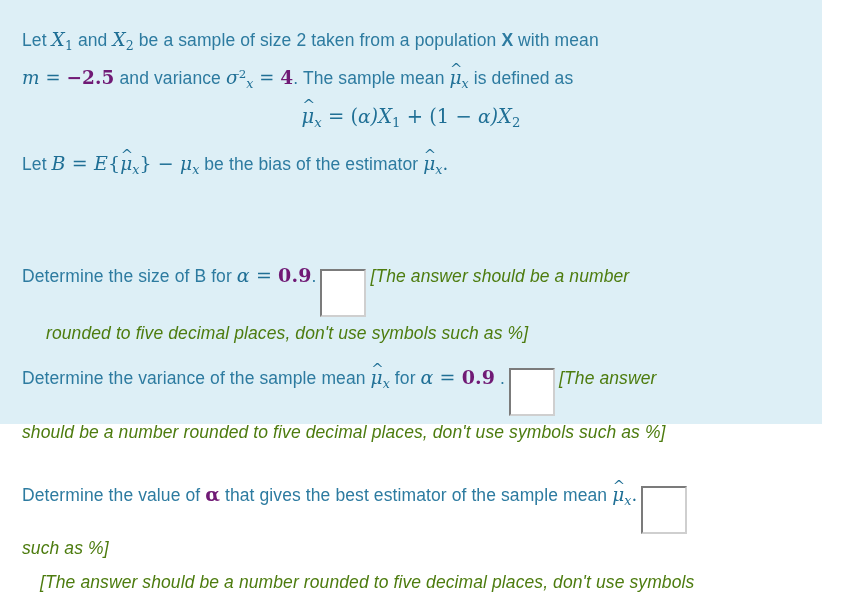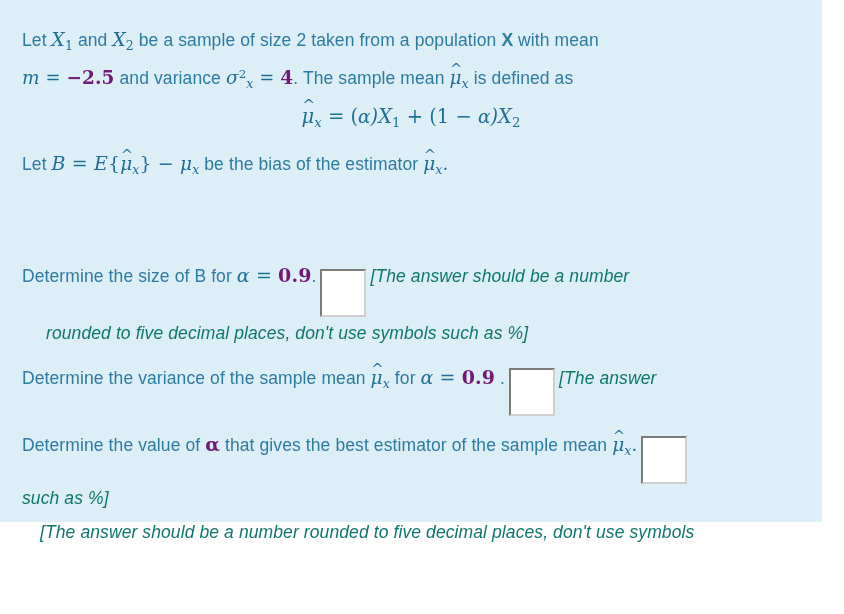--- a/index.html
+++ b/index.html
@@ -12,21 +12,21 @@
     height: 614px;
     overflow: hidden;
     font-family: "Liberation Sans", sans-serif;
   }
 
   #problem-card {
     position: absolute;
     left: 0;
     top: 0;
     width: 822px;
-    height: 522px;
+    height: 424px;
     background: #ddeff6;
     box-sizing: border-box;
     padding: 26px 22px 0 22px;
   }
 
   .txt {
     color: #2d7ba0;
     font-size: 17.5px;
     line-height: 28px;
     letter-spacing: 0.1px;
@@ -96,21 +96,21 @@
   }
   #bias-definition { margin-top: 19px; }
 
   .spacer-gap { height: 78px; }
 
   
   .question-block { margin-bottom: 7px; }
   .q-line { display: block; }
   .italic-note {
     font-style: italic;
-    color: #0f766e;
+    color: #4d7c0f;
     font-size: 17.5px;
   }
 
   .answer-box {
     display: inline-block;
     width: 46px;
     height: 48px;
     background: #ffffff;
     border-top: 2px solid #7b7b7b;
     border-left: 2px solid #7b7b7b;
@@ -123,21 +123,21 @@
     font-family: "Liberation Sans", sans-serif;
     font-size: 15px;
     color: #2d7ba0;
     outline: none;
   }
 
   #q1 { margin-top: 0px; }
   #q1-row-2 { margin-top: 2px; margin-left: 24px; }
   #q2 { margin-top: 16px; }
   #q2-row-2 { margin-top: 2px; }
-  #q3 { margin-top: 14px; }
+  #q3 { margin-top: 34px; }
   #q3-row-2 { margin-top: 6px; padding-left: 18px; }
   #q3-row-3 { margin-top: 0px; }
 
   .box-inline-hi { vertical-align: -14px; }
 </style>
 </head>
 <body>
 
 <div id="problem-card">
 
@@ -154,20 +154,21 @@
 
   <div class="spacer-gap"></div>
 
   <div class="question-block" id="q1">
     <div class="q-line txt"><span>Determine the size of B for </span><span class="mathi" style="font-size:19px">α</span><span class="math" style="font-size:19px"> = </span><span class="mathb" style="font-size:19px">0.9</span><span>.</span><input class="answer-box" type="text" value="" placeholder="" style=""><span class="italic-note">[The answer should be a number</span></div>
     <div class="q-line txt" id="q1-row-2"><span class="italic-note">rounded to five decimal places, don't use symbols such as %]</span></div>
   </div>
 
   <div class="question-block" id="q2">
     <div class="q-line txt"><span>Determine the variance of the sample mean </span><span class="muhat"><span class="hat">^</span><span>μ</span><span class="sub">x</span></span><span> for </span><span class="mathi" style="font-size:19px">α</span><span class="math" style="font-size:19px"> = </span><span class="mathb" style="font-size:19px">0.9</span><span> .</span><input class="answer-box box-inline-hi" type="text" value="" placeholder="" style=""><span class="italic-note">[The answer</span></div>
+    <div class="q-line txt" id="q2-row-2"><span class="italic-note">should be a number rounded to five decimal places, don't use symbols such as %]</span></div>
   </div>
 
   <div class="question-block" id="q3">
     <div class="q-line txt"><span>Determine the value of </span><span class="mathb" style="font-size:19px">α</span><span> that gives the best estimator of the sample mean </span><span class="muhat"><span class="hat">^</span><span>μ</span><span class="sub">x</span></span><span class="math">.</span><input class="answer-box box-inline-hi" type="text" value="" placeholder="" style=""></div>
     <div class="q-line txt" id="q3-row-3"><span class="italic-note">such as %]</span></div>
     <div class="q-line txt" id="q3-row-2"><span class="italic-note">[The answer should be a number rounded to five decimal places, don't use symbols</span></div>
   </div>
 
 </div>
 

